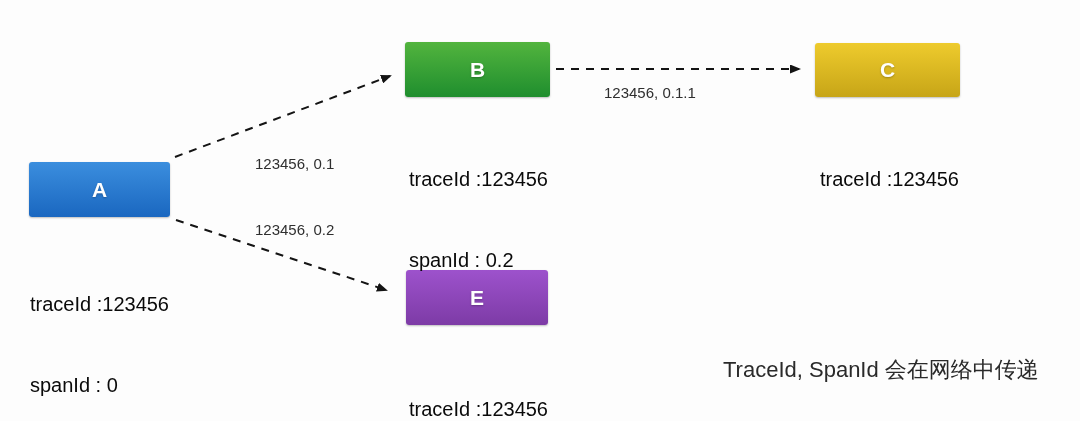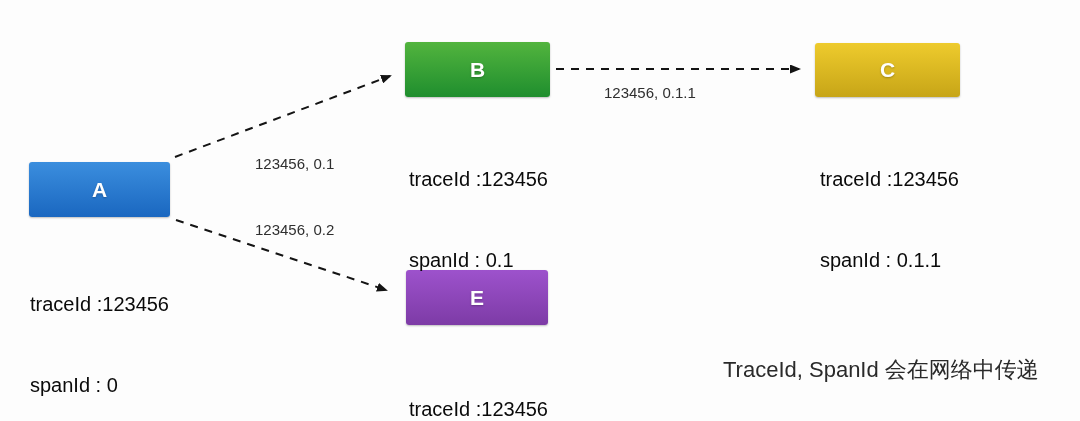--- a/index.html
+++ b/index.html
@@ -105,25 +105,24 @@
   <div class="node node-e">
     <span class="letter">E</span>
   </div>
 
   <div class="node-info info-a">
     <div>traceId :123456</div>
     <div>spanId : 0</div>
   </div>
   <div class="node-info info-b">
     <div>traceId :123456</div>
-    <div>spanId : 0.1</div>
+    <div>spanId : 0.2</div>
   </div>
   <div class="node-info info-c">
     <div>traceId :123456</div>
-    <div>spanId : 0.1.1</div>
   </div>
   <div class="node-info info-e">
     <div>traceId :123456</div>
     
   </div>
 
   <div class="edge-label edge-label-ab">123456, 0.1</div>
   <div class="edge-label edge-label-ae">123456, 0.2</div>
   <div class="edge-label edge-label-bc">123456, 0.1.1</div>
 

